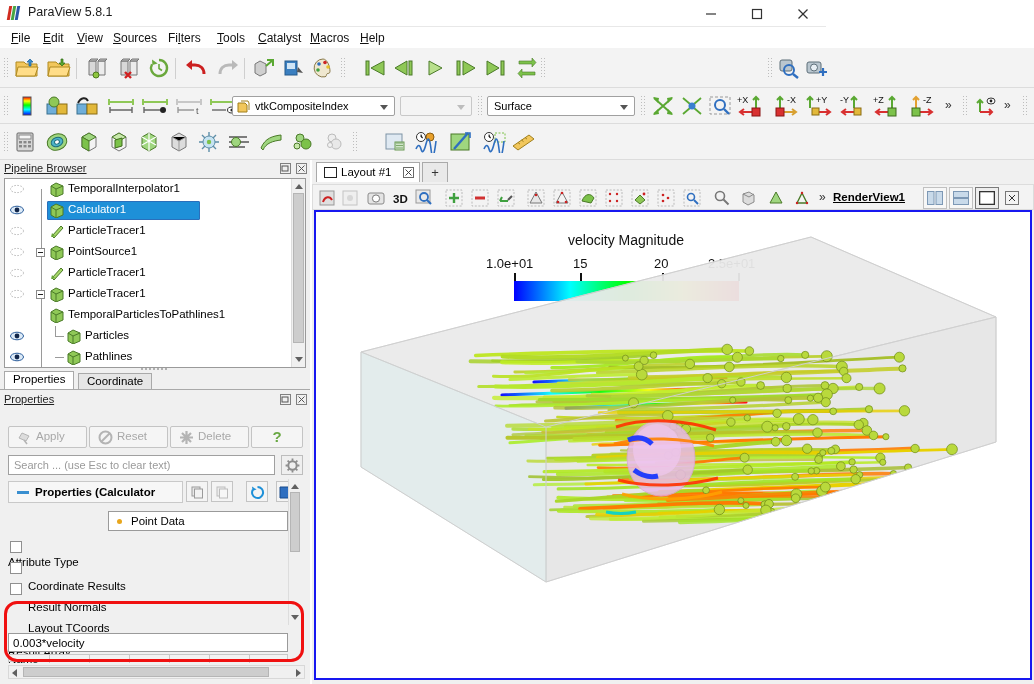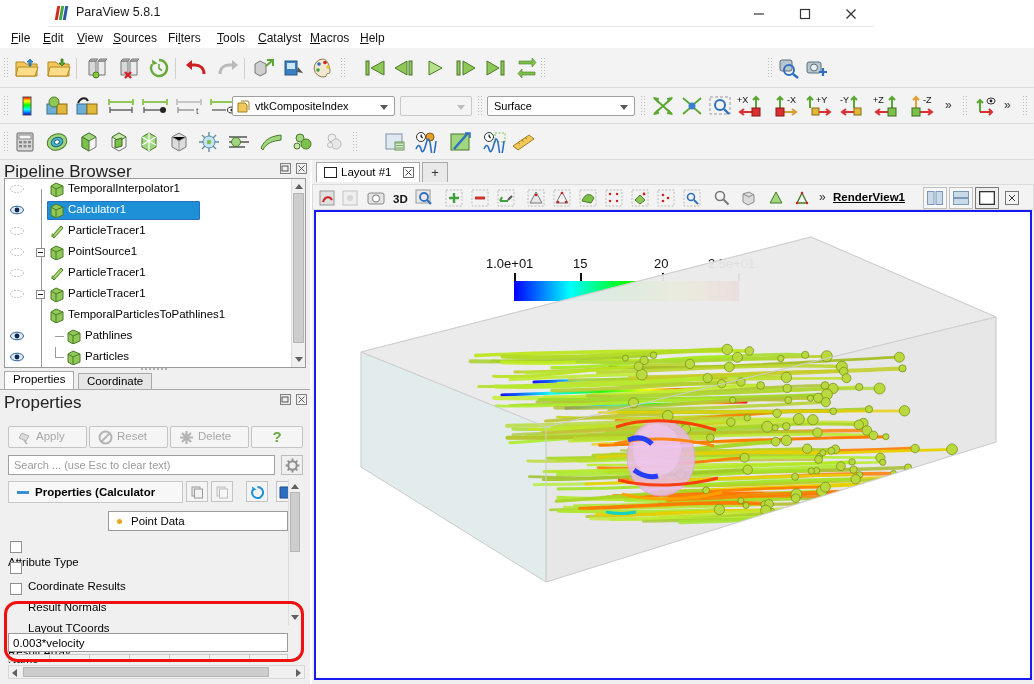--- a/index.html
+++ b/index.html
@@ -8,21 +8,21 @@
     width:1034px; height:684px;
     font-family:"Liberation Sans", sans-serif;
     font-size:11px; color:#000;
     background:#f0f0f0; overflow:hidden;
     -webkit-font-smoothing:none;
   }
   #app { position:relative; width:1034px; height:684px; background:#ffffff; }
 
   
   .titlebar { position:absolute; left:0; top:0; width:826px; height:27px;
-              background:#ffffff; border-bottom:1px solid #e8e8e8;margin-left:48px; }
+              background:#ffffff; border-bottom:1px solid #e8e8e8; }
   .tb-logo { position:absolute; left:8px; top:6px; width:15px; height:14px; }
   .tb-logo i { position:absolute; top:0; width:3px; height:14px; display:block; transform:skewX(-10deg); }
   .tb-logo i:nth-child(1){ left:0; background:#d12b1f; }
   .tb-logo i:nth-child(2){ left:4px; background:#47a544; }
   .tb-logo i:nth-child(3){ left:8px; background:#2b57a8; }
   .tb-title { position:absolute; left:28px; top:5px; font-size:12.5px; color:#1a1a1a; }
   .wbtn { position:absolute; top:0; width:46px; height:27px; cursor:default; }
   .wbtn svg { position:absolute; left:50%; top:50%; transform:translate(-50%,-50%); }
   .wbtn.min { right:92px; } .wbtn.max { right:46px; } .wbtn.close { right:0; }
 
@@ -61,21 +61,21 @@
   .spin { position:absolute; width:12px; height:20px; border:1px solid #a0a0a0;
           border-left:none; background:#fff; }
   .spin .up,.spin .dn { position:absolute; left:3px; width:0;height:0;
           border-left:3px solid transparent;border-right:3px solid transparent; }
   .spin .up { top:4px; border-bottom:4px solid #333; }
   .spin .dn { bottom:4px; border-top:4px solid #333; }
 
   
   .panel { position:absolute; background:#f0f0f0; }
   .panelhdr { position:relative; height:18px; background:#f0f0f0; }
-  .panelhdr .t { position:absolute; left:4px; top:2px; font-size:17px; color:#222; }
+  .panelhdr .t { position:absolute; left:4px; top:2px; font-size:11px; color:#222;text-decoration:underline; }
   .panelbtns { position:absolute; right:3px; top:3px; }
   .pbtn { display:inline-block; width:11px;height:11px; border:1px solid #808080;
           position:relative; margin-left:2px; background:#f0f0f0; }
   .pbtn svg { position:absolute; left:0; top:0; }
 
   #pipeline { left:0; top:160px; width:310px; height:211px; }
   .plist { position:absolute; left:4px; top:18px; width:302px; height:190px;
            background:#fff; border:1px solid #9a9a9a; overflow:hidden; }
   .prow { position:relative; height:21px; }
   .prow .eye { position:absolute; left:4px; top:4px; width:16px; height:13px; }
@@ -742,51 +742,51 @@
       <div class="prow" style="top:126">
         <span class="ico" style="left:44px">
           <svg width="16" height="15" viewBox="0 0 16 15">
               <path d="M2 4l5-3 7 3v8l-7 3-5-3z" fill="#8fc857" stroke="#4a7a28"></path>
               <path d="M2 4l5 3 7-3" fill="none" stroke="#4a7a28"></path>
               <path d="M7 7v8" stroke="#4a7a28"></path>
             </svg></span>
         <span class="nm" style="left:63px">TemporalParticlesToPathlines1</span>
       </div>
 
-      <div class="prow" style="top:147">
-        <span class="eye">
-          <svg width="16" height="12">
-              <ellipse cx="8" cy="6" rx="6.5" ry="3.8" fill="#dceaf7" stroke="#2a5c9a"></ellipse>
-              <circle cx="8" cy="6" r="2.4" fill="#11264a"></circle>
-            </svg></span>
-        <span class="treeline" style="left:50px;top:10px;width:9px;height:1px"></span>
-        <span class="ico" style="left:61px">
-          <svg width="16" height="15" viewBox="0 0 16 15">
-              <path d="M2 4l5-3 7 3v8l-7 3-5-3z" fill="#8fc857" stroke="#4a7a28"></path>
-              <path d="M2 4l5 3 7-3" fill="none" stroke="#4a7a28"></path>
-              <path d="M7 7v8" stroke="#4a7a28"></path>
-            </svg></span>
-        <span class="nm" style="left:80px">Pathlines</span>
-      </div>
-
       <div class="prow" style="top:168">
         <span class="eye">
           <svg width="16" height="12">
               <ellipse cx="8" cy="6" rx="6.5" ry="3.8" fill="#dceaf7" stroke="#2a5c9a"></ellipse>
               <circle cx="8" cy="6" r="2.4" fill="#11264a"></circle>
             </svg></span>
         <span class="treeline" style="left:50px;top:10px;width:9px;height:1px"></span>
         <span class="treeline" style="left:50px;top:0;width:1px;height:11px"></span>
         <span class="ico" style="left:61px">
           <svg width="16" height="15" viewBox="0 0 16 15">
               <path d="M2 4l5-3 7 3v8l-7 3-5-3z" fill="#8fc857" stroke="#4a7a28"></path>
               <path d="M2 4l5 3 7-3" fill="none" stroke="#4a7a28"></path>
               <path d="M7 7v8" stroke="#4a7a28"></path>
             </svg></span>
         <span class="nm" style="left:80px">Particles</span>
+      </div>
+
+      <div class="prow" style="top:147">
+        <span class="eye">
+          <svg width="16" height="12">
+              <ellipse cx="8" cy="6" rx="6.5" ry="3.8" fill="#dceaf7" stroke="#2a5c9a"></ellipse>
+              <circle cx="8" cy="6" r="2.4" fill="#11264a"></circle>
+            </svg></span>
+        <span class="treeline" style="left:50px;top:10px;width:9px;height:1px"></span>
+        <span class="ico" style="left:61px">
+          <svg width="16" height="15" viewBox="0 0 16 15">
+              <path d="M2 4l5-3 7 3v8l-7 3-5-3z" fill="#8fc857" stroke="#4a7a28"></path>
+              <path d="M2 4l5 3 7-3" fill="none" stroke="#4a7a28"></path>
+              <path d="M7 7v8" stroke="#4a7a28"></path>
+            </svg></span>
+        <span class="nm" style="left:80px">Pathlines</span>
       </div>
 
       <div class="vscroll">
         <span class="ar t"></span>
         <span class="ar b"></span>
         <span class="thumb" style="top:14px;height:150px"></span>
       </div>
     </div>
     <div class="dots" style="position:absolute;left:140px;top:207px;width:28px;height:4px"></div>
   </div>
@@ -1096,20 +1096,21 @@
             <line x1="4" y1="4" x2="10" y2="10" stroke="#333"></line>
             <line x1="10" y1="4" x2="4" y2="10" stroke="#333"></line>
           </svg>
       </div>
     </div>
 
     <div class="renderview">
       <div class="rv-inner">
 
         <div class="legend" style="left:170px;top:20px;width:280px;height:70px">
+          <span class="ltitle" style="top:0">velocity Magnitude</span>
           <span class="lt" style="left:0;top:24px">1.0e+01</span>
           <span class="lt" style="left:87px;top:24px">15</span>
           <span class="lt" style="left:168px;top:24px">20</span>
           <span class="lt" style="left:222px;top:24px">2.5e+01</span>
           <span class="tick" style="left:28px;top:41px"></span>
           <span class="tick" style="left:94px;top:41px"></span>
           <span class="tick" style="left:176px;top:41px"></span>
           <span class="tick" style="left:252px;top:41px"></span>
           <span class="bar" style="left:28px;top:49px;width:225px;
             background:linear-gradient(to right,#0000ff 0%,#00ffff 25%,#00ff00 50%,#ffff00 75%,#ff0000 100%)"></span>

